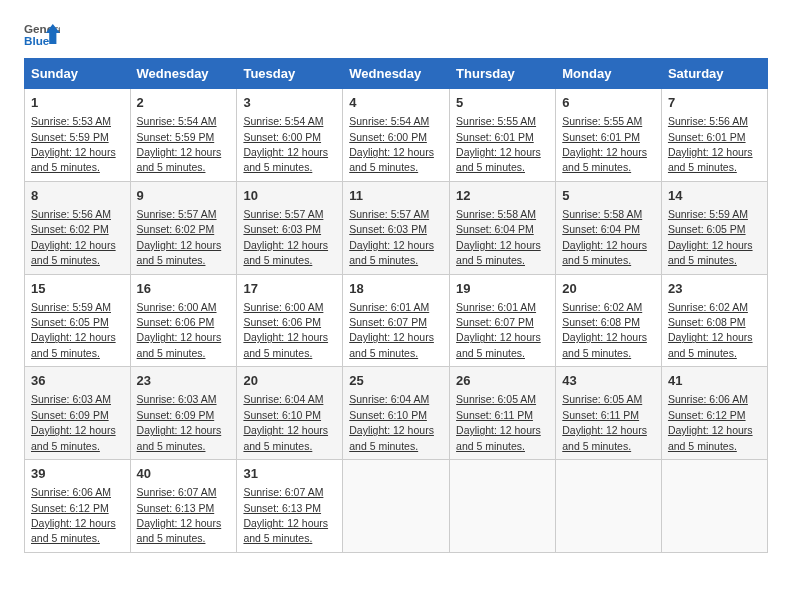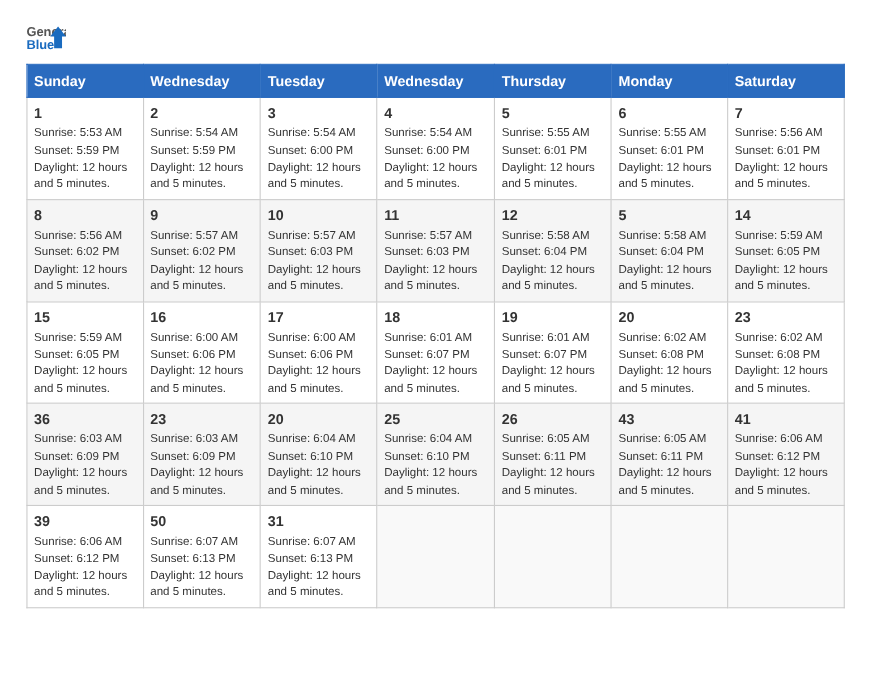--- a/index.html
+++ b/index.html
@@ -70,20 +70,21 @@
     }
     .day-num {
       font-size: 13px;
       font-weight: bold;
       display: block;
       margin-bottom: 2px;
     }
     .day-detail {
       font-size: 10.5px;
       color: #333;
+      text-decoration: underline;
     }
     .empty-cell {
       background: #f9f9f9 !important;
     }
   </style>
 </head>
 <body>
 
 <div class="header-area">
   <div class="logo">
@@ -143,21 +144,21 @@
         <td><span class="day-num">36</span><span class="day-detail">Sunrise: 6:03 AM<br>Sunset: 6:09 PM<br>Daylight: 12 hours and 5 minutes.</span></td>
         <td><span class="day-num">23</span><span class="day-detail">Sunrise: 6:03 AM<br>Sunset: 6:09 PM<br>Daylight: 12 hours and 5 minutes.</span></td>
         <td><span class="day-num">20</span><span class="day-detail">Sunrise: 6:04 AM<br>Sunset: 6:10 PM<br>Daylight: 12 hours and 5 minutes.</span></td>
         <td><span class="day-num">25</span><span class="day-detail">Sunrise: 6:04 AM<br>Sunset: 6:10 PM<br>Daylight: 12 hours and 5 minutes.</span></td>
         <td><span class="day-num">26</span><span class="day-detail">Sunrise: 6:05 AM<br>Sunset: 6:11 PM<br>Daylight: 12 hours and 5 minutes.</span></td>
         <td><span class="day-num">43</span><span class="day-detail">Sunrise: 6:05 AM<br>Sunset: 6:11 PM<br>Daylight: 12 hours and 5 minutes.</span></td>
         <td><span class="day-num">41</span><span class="day-detail">Sunrise: 6:06 AM<br>Sunset: 6:12 PM<br>Daylight: 12 hours and 5 minutes.</span></td>
       </tr>
       <tr>
         <td><span class="day-num">39</span><span class="day-detail">Sunrise: 6:06 AM<br>Sunset: 6:12 PM<br>Daylight: 12 hours and 5 minutes.</span></td>
-        <td><span class="day-num">50</span><span class="day-detail">Sunrise: 6:07 AM<br>Sunset: 6:13 PM<br>Daylight: 12 hours and 5 minutes.</span></td>
+        <td><span class="day-num">40</span><span class="day-detail">Sunrise: 6:07 AM<br>Sunset: 6:13 PM<br>Daylight: 12 hours and 5 minutes.</span></td>
         <td><span class="day-num">31</span><span class="day-detail">Sunrise: 6:07 AM<br>Sunset: 6:13 PM<br>Daylight: 12 hours and 5 minutes.</span></td>
         <td class="empty-cell"></td>
         <td class="empty-cell"></td>
         <td class="empty-cell"></td>
         <td class="empty-cell"></td>
       </tr>
     </tbody>
 </table>
 
 </body></html>

